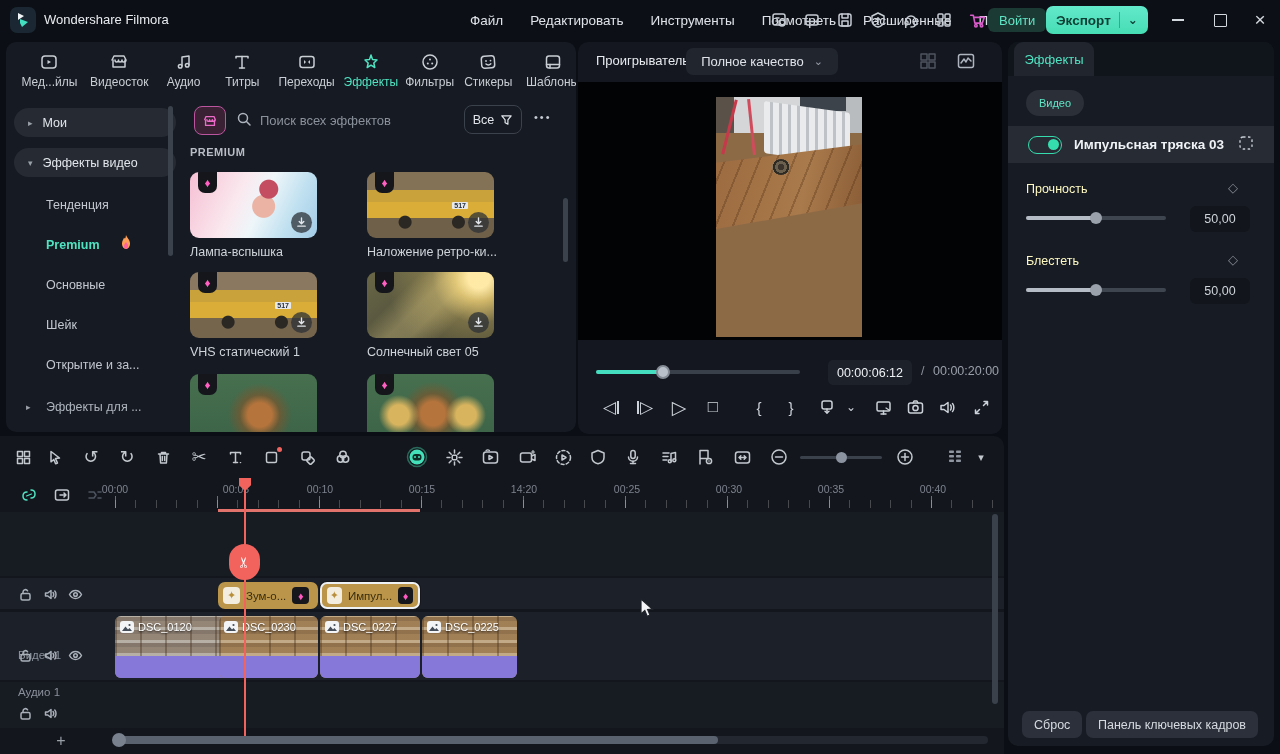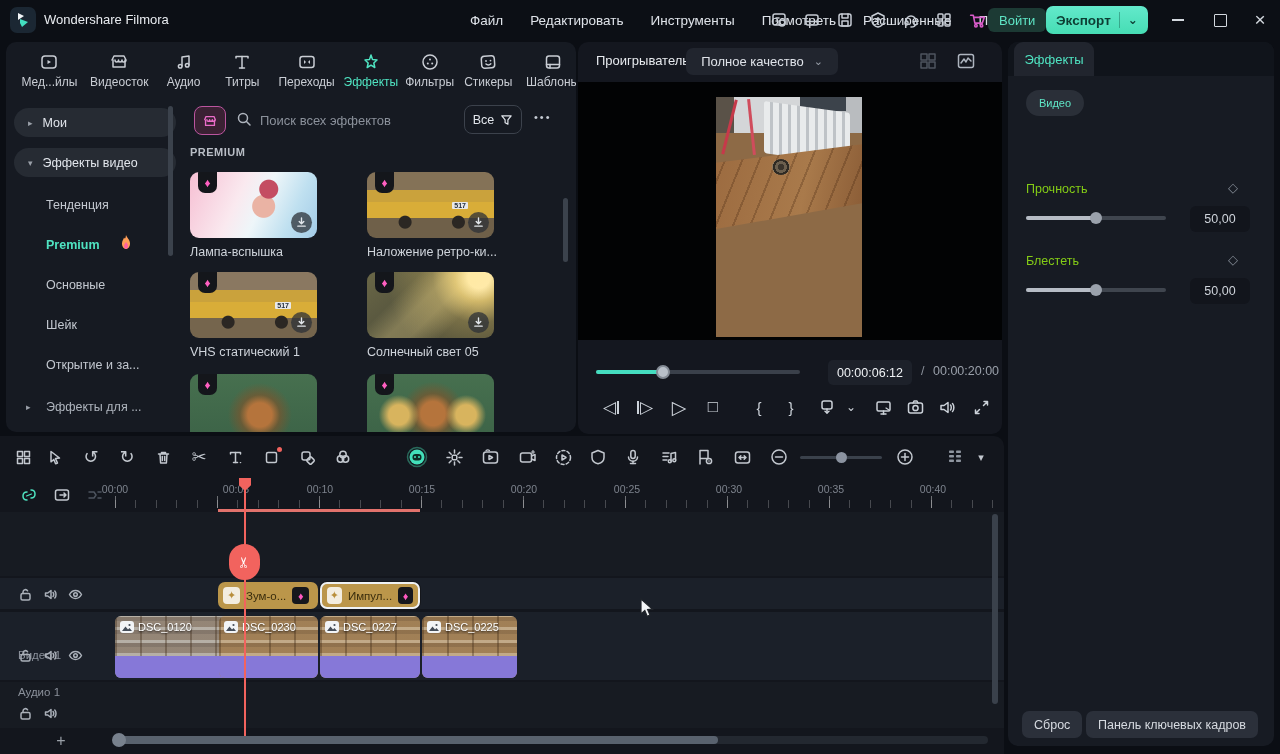--- a/index.html
+++ b/index.html
@@ -77,21 +77,21 @@
   .rtabstrip{position:absolute;left:0;top:0;width:100%;height:34px;background:#10141b;}
   .rtab{position:absolute;left:6px;top:0;width:80px;height:34px;background:#21252e;border-radius:9px 9px 0 0;
         display:flex;align-items:center;justify-content:center;color:#4fe3c1;font-size:13px;}
   .vpill{position:absolute;left:18px;top:48px;width:58px;height:26px;background:#2a2f38;border-radius:13px;
          display:flex;align-items:center;justify-content:center;color:#5fe6c6;font-size:11px;}
   .fxrow{position:absolute;left:0;top:84px;width:100%;height:37px;background:#262b34;display:flex;align-items:center;}
   .toggle{position:relative;margin-left:20px;width:34px;height:18px;border:1.5px solid #35dcae;border-radius:10px;box-sizing:border-box;}
   .toggle .knob{position:absolute;right:2px;top:2px;width:11px;height:11px;border-radius:50%;background:#35dcae;}
   .fxname{margin-left:12px;font-size:13.5px;font-weight:bold;color:#f0f3f6;}
   .dashsq{margin-left:14px;color:#c6ccd4;}
-  .plabel{position:absolute;left:18px;font-size:12.5px;color:#84cc16;}
+  .plabel{position:absolute;left:18px;font-size:12.5px;color:#fef9c3;}
   .kdiamond{position:absolute;left:220px;color:#868d97;font-size:13px;}
   .pslider{position:absolute;left:18px;width:140px;height:4px;border-radius:2px;background:#3f454e;}
   .pslider .fill{width:50%;height:4px;border-radius:2px;background:#b6bcc5;}
   .pslider .th{position:absolute;left:64px;top:-4px;width:12px;height:12px;border-radius:50%;background:#9aa1ab;}
   .valbox{position:absolute;left:182px;width:60px;height:26px;background:#12151c;border-radius:6px;
           display:flex;align-items:center;justify-content:center;color:#ced3da;font-size:12.5px;}
   .rbtn{position:absolute;top:669px;height:27px;background:#2b303a;border-radius:7px;display:flex;align-items:center;
         justify-content:center;color:#d6dae0;font-size:12.5px;padding:0 12px;}
   
   .timeline{position:absolute;left:0;top:436px;width:1004px;height:318px;background:#13161d;border-radius:0 10px 0 0;}
@@ -551,20 +551,29 @@
 
   <div class="rpanel">
     <div class="rtabstrip">
       <div class="rtab">
           <span>Эффекты</span>
         </div>
     </div>
     <div class="vpill">
         <span>Видео</span>
       </div>
+    <div class="fxrow">
+      <div class="toggle">
+          <div class="knob"></div>
+        </div>
+      <span class="fxname">Импульсная тряска 03</span>
+      <span class="dashsq"><svg width="16" height="16" viewBox="0 0 16 16">
+            <rect x="2" y="2" width="12" height="12" rx="3" fill="none" stroke="currentColor" stroke-width="1.4" stroke-dasharray="2.5 2.5"></rect>
+          </svg></span>
+    </div>
 
     <span class="plabel" style="top:140px;">Прочность</span>
     <span class="kdiamond" style="top:138px;">◇</span>
     <div class="pslider" style="top:174px;">
         <div class="fill"></div>
         <div class="th"></div>
       </div>
     <div class="valbox" style="top:164px;">50,00</div>
 
     <span class="plabel" style="top:212px;">Блестеть</span>
@@ -765,21 +774,21 @@
         </span>
       <span class="abs dim" style="left:86px;top:8px;">
           <svg class="ic" width="18" height="18" viewBox="0 0 18 18">
             <path d="M3 6 H8 L10 9 L8 12 H3 M15 6 H12 M15 12 H12"></path>
           </svg>
         </span>
       <span class="rl" style="left:115px;">00:00</span>
       <span class="rl" style="left:218px;padding-left:36px;">00:05</span>
       <span class="rl" style="left:320px;">00:10</span>
       <span class="rl" style="left:422px;">00:15</span>
-      <span class="rl" style="left:524px;">00:20</span>
+      <span class="rl" style="left:524px;">14:20</span>
       <span class="rl" style="left:627px;">00:25</span>
       <span class="rl" style="left:729px;">00:30</span>
       <span class="rl" style="left:831px;">00:35</span>
       <span class="rl" style="left:933px;">00:40</span>
       <div class="ticks-minor"></div>
       <div class="ticks-major"></div>
       <div class="sel-underline"></div>
     </div>
 
     <div class="lane" style="top:76px;height:64px;background:#171b22;"></div>

